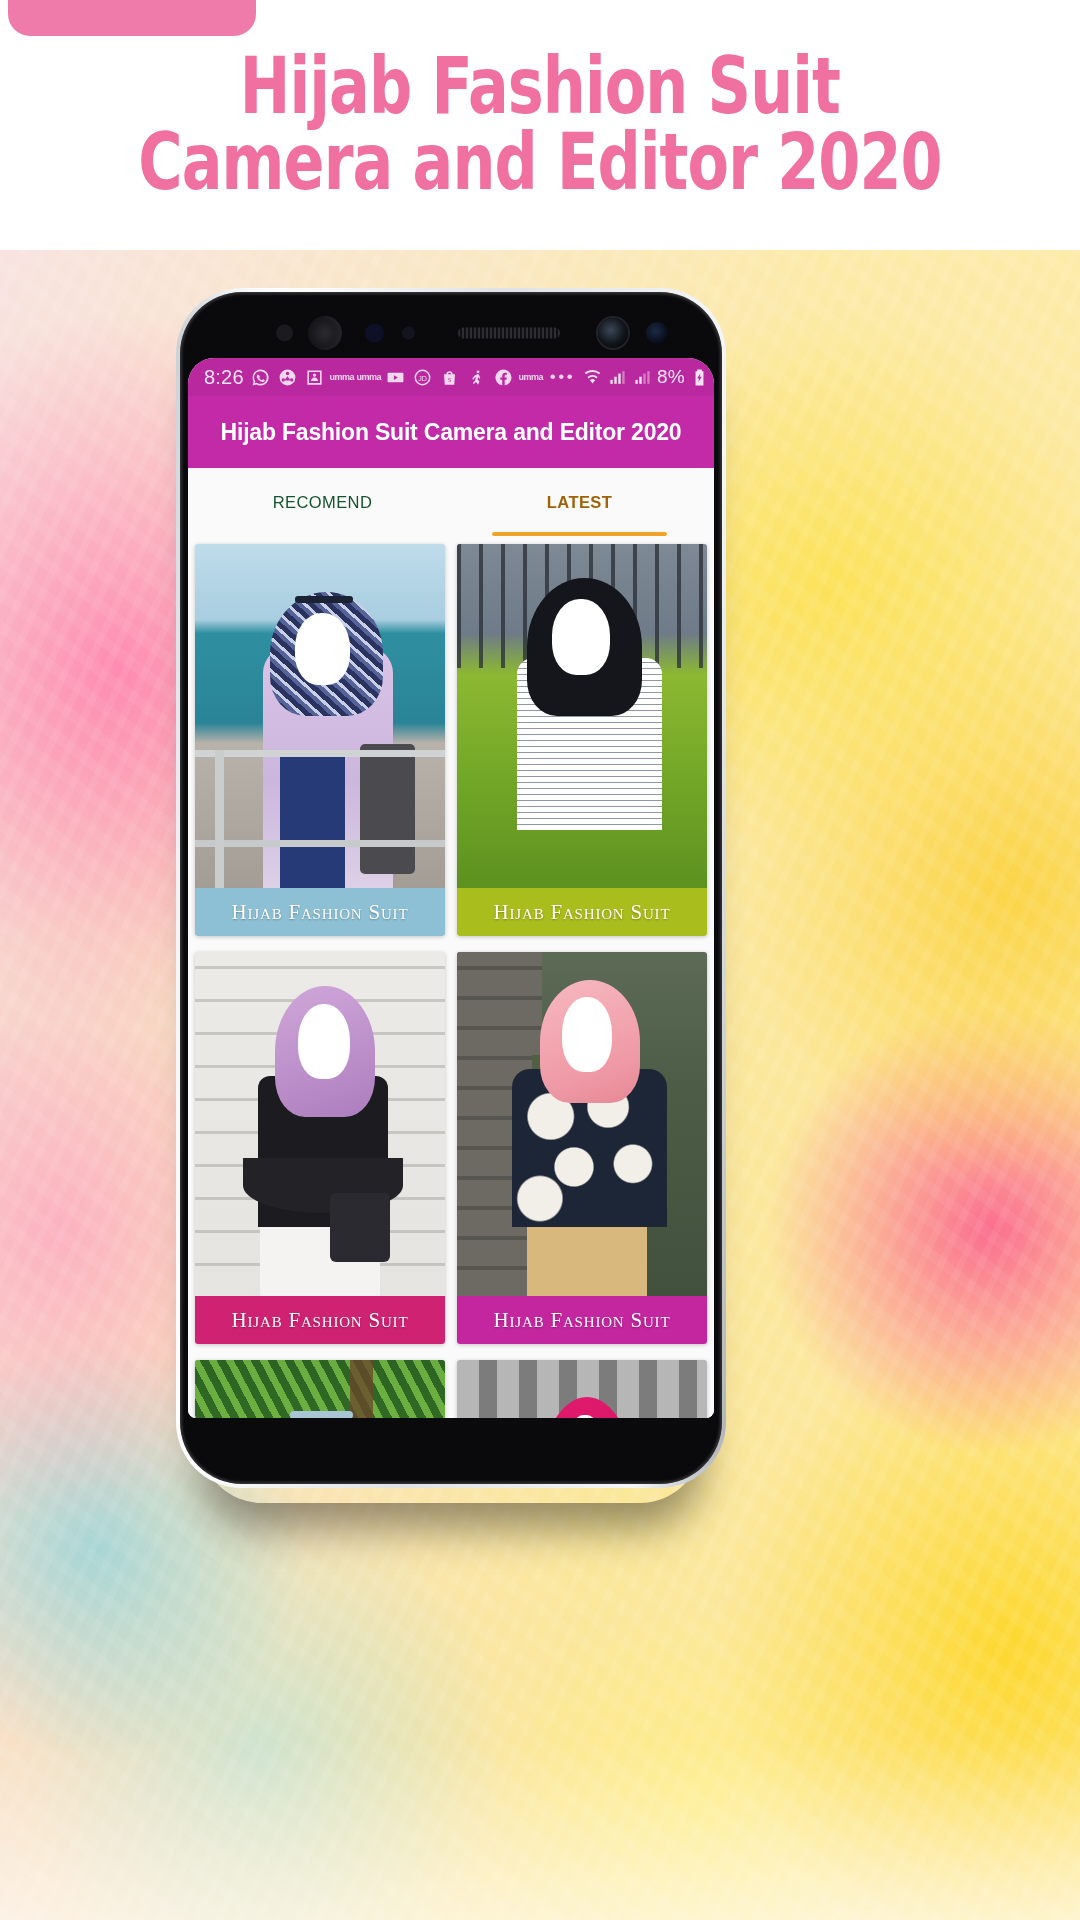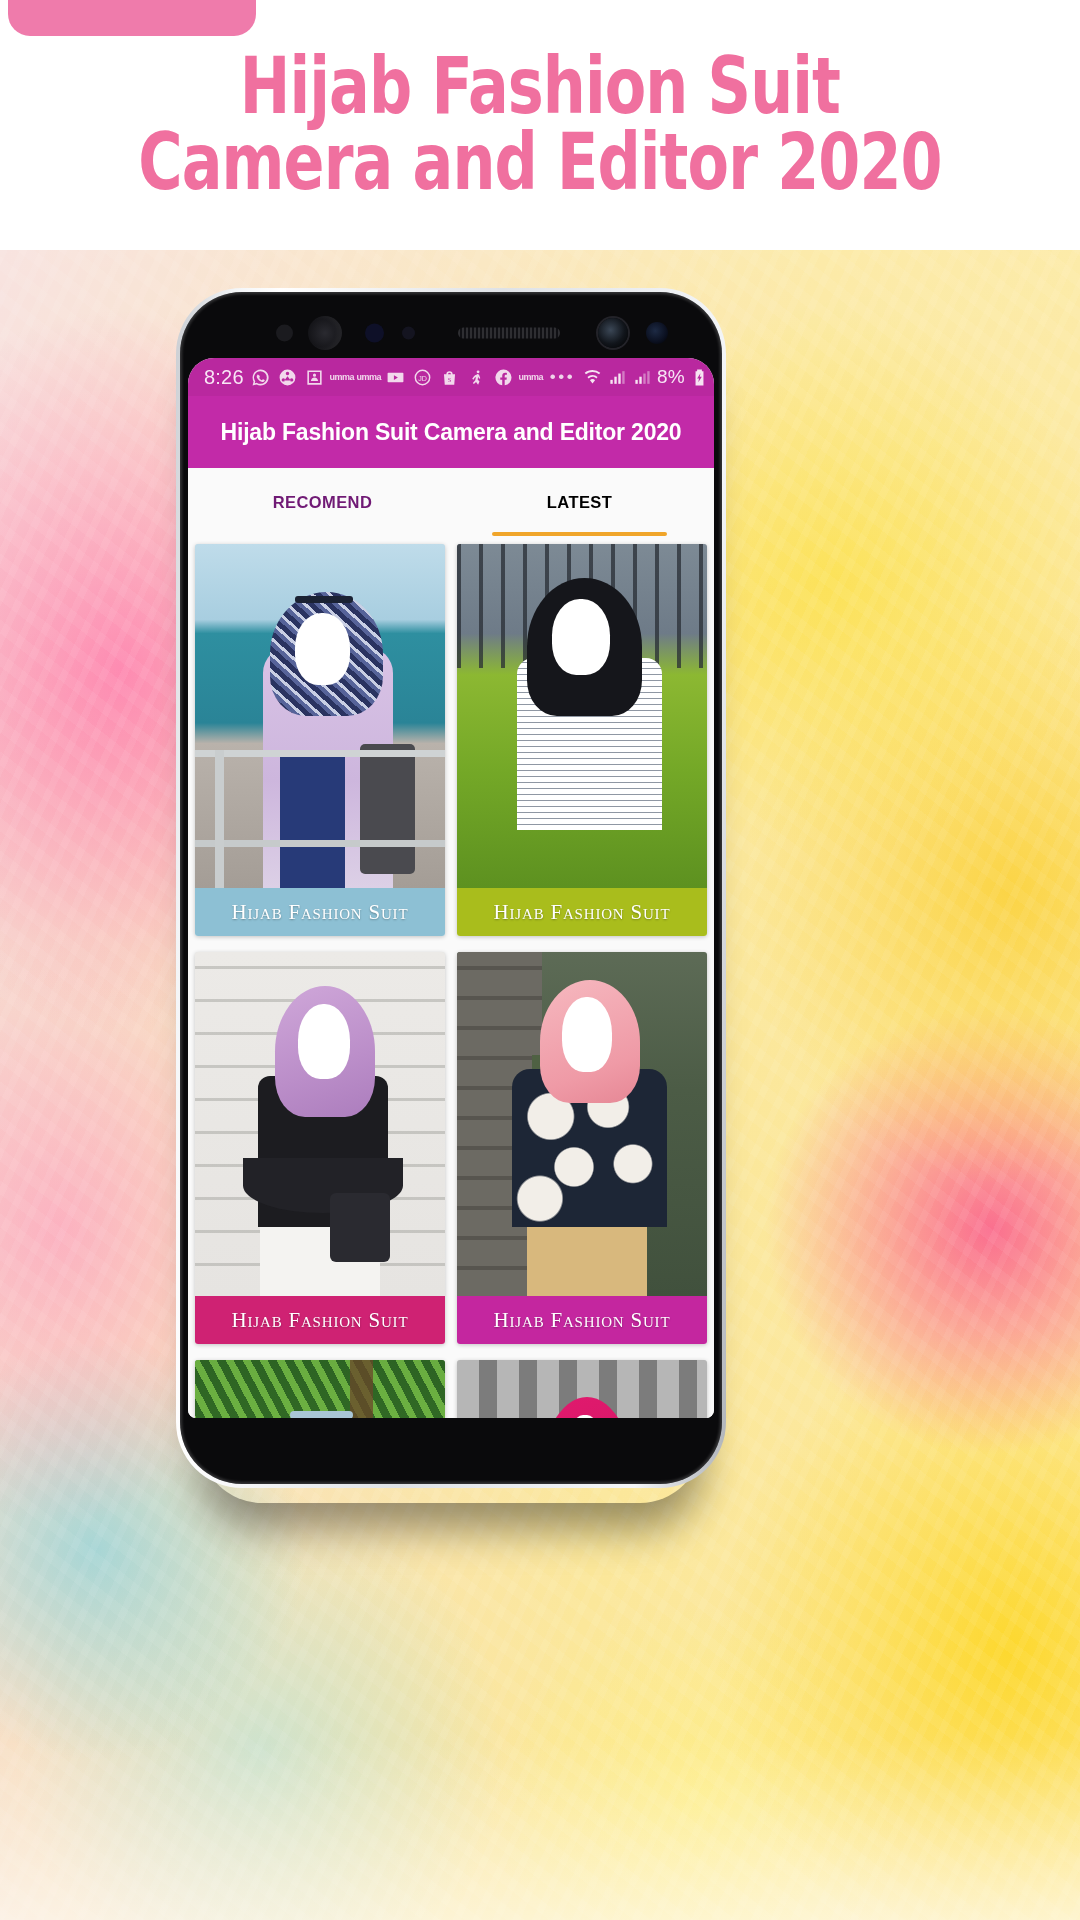--- a/index.html
+++ b/index.html
@@ -165,23 +165,23 @@
     height: 68px; background: #fafafa;
     display: flex; align-items: stretch;
     padding: 0 6px;
   }
   .tab {
     flex: 1; display: flex; flex-direction: column;
     align-items: center; justify-content: center;
     position: relative;
   }
   .tab-label {
-    font-size: 16.5px; letter-spacing: .4px; color: #701a75; font-weight: 700;
-  }
-  .tab.active .tab-label { color: #000000; font-weight: 700; }
+    font-size: 16.5px; letter-spacing: .4px; color: #14532d; font-weight: 400;
+  }
+  .tab.active .tab-label { color: #a16207; font-weight: 700; }
   .tab-underline {
     position: absolute; bottom: 0; left: 16%; width: 68%; height: 4px;
     background: #f0a52a; border-radius: 2px;
   }
 
   
   .grid {
     background: #fafafa; padding: 8px 7px 0 7px;
     display: grid; grid-template-columns: 1fr 1fr;
     gap: 16px 12px; height: 882px; overflow: hidden;

